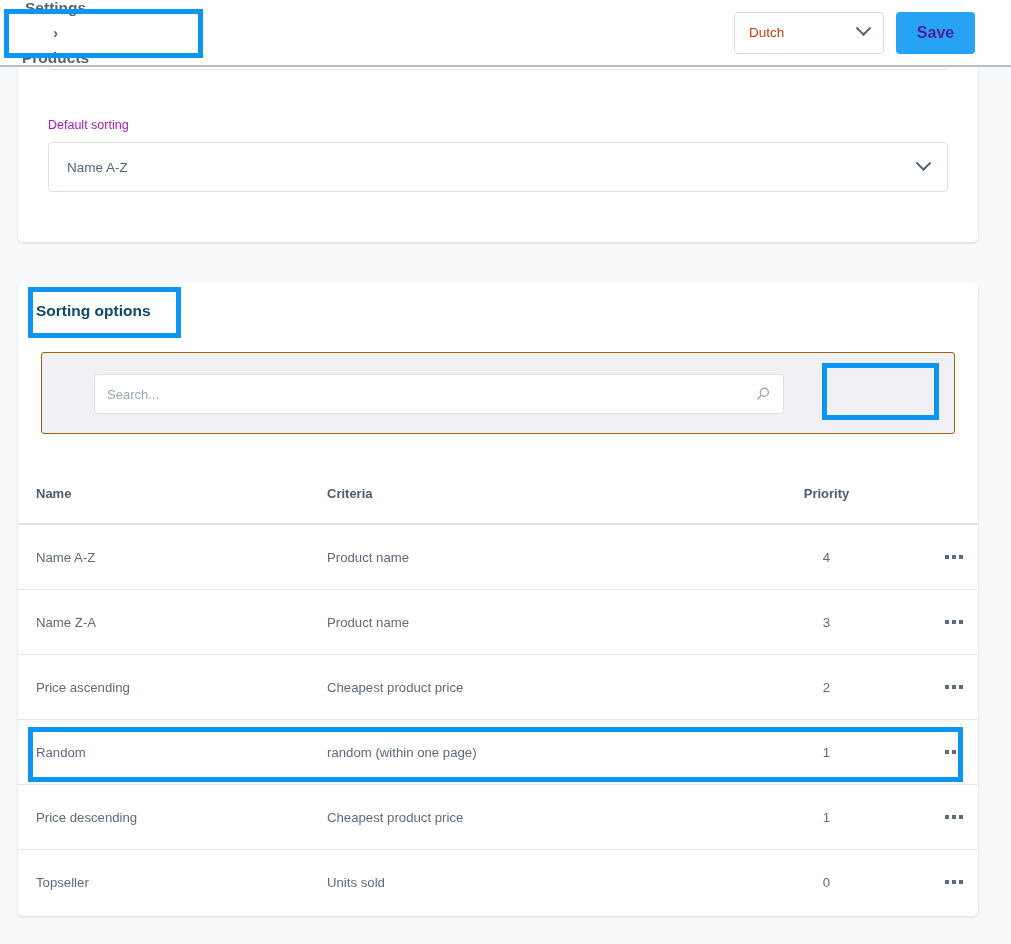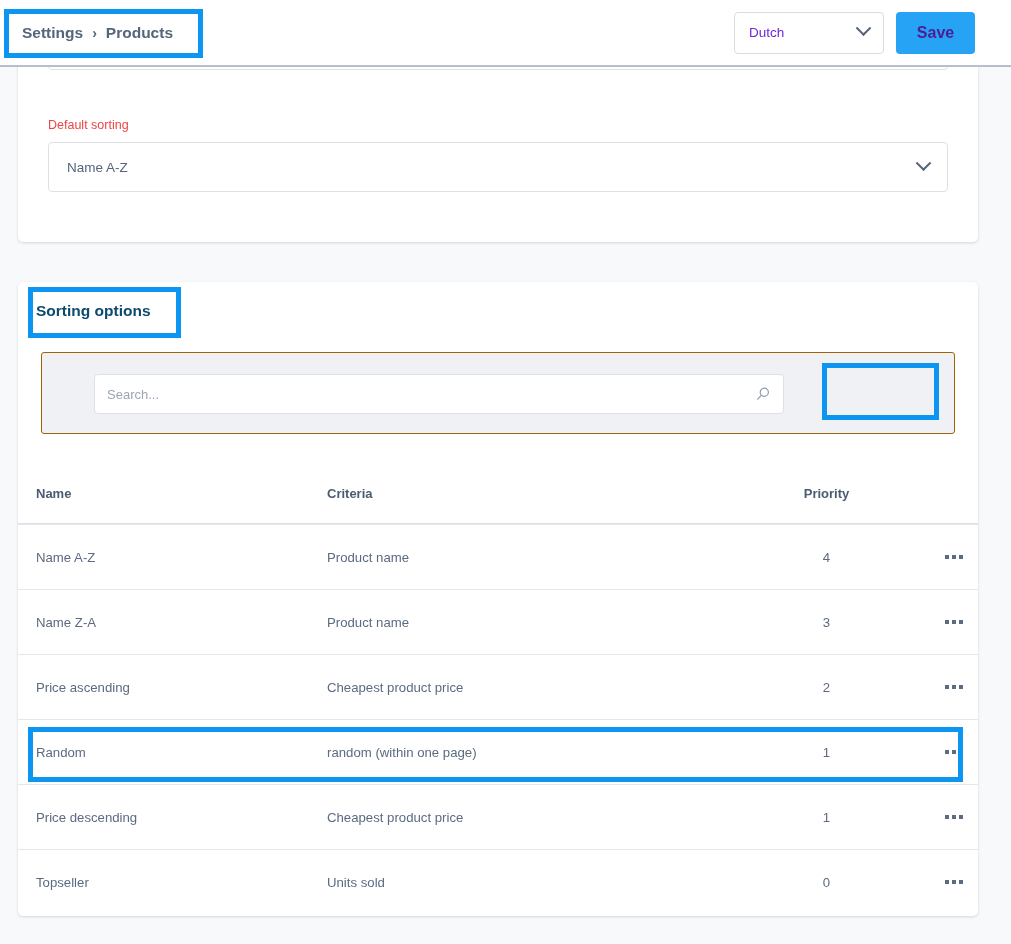--- a/index.html
+++ b/index.html
@@ -29,20 +29,21 @@
   }
 
   .breadcrumb {
     display: flex;
     align-items: center;
     gap: 9px;
     font-size: 15.5px;
     font-weight: bold;
     color: #56657a;
     white-space: nowrap;
+    flex-direction: column;
   }
   .breadcrumb .crumb { color: #56657a; }
   .breadcrumb .sep {
     color: #56657a;
     font-size: 14px;
     font-weight: bold;
     line-height: 1;
   }
 
   .header-right {
@@ -55,21 +56,21 @@
     width: 150px;
     height: 42px;
     border: 1px solid #d8dde3;
     border-radius: 4px;
     background: #fff;
     display: flex;
     align-items: center;
     justify-content: space-between;
     padding: 0 14px;
     font-size: 13.5px;
-    color: #6d28d9;
+    color: #c2410c;
   }
   .chev {
     display: inline-block;
     width: 11px; height: 11px;
     border-right: 2.2px solid #55657d;
     border-bottom: 2.2px solid #55657d;
     transform: rotate(45deg) translate(-3px,-3px);
   }
 
   .save-btn {
@@ -111,21 +112,21 @@
     border: 1px solid #dce1e8;
     border-radius: 4px;
     background: #fff;
   }
 
   .field-label {
     position: absolute;
     left: 30px;
     top: 60px;
     font-size: 12.5px;
-    color: #ef4444;
+    color: #a21caf;
   }
 
   .select-box {
     position: absolute;
     left: 30px;
     top: 84px;
     width: 900px;
     height: 50px;
     border: 1px solid #dce1e8;
     border-radius: 4px;

